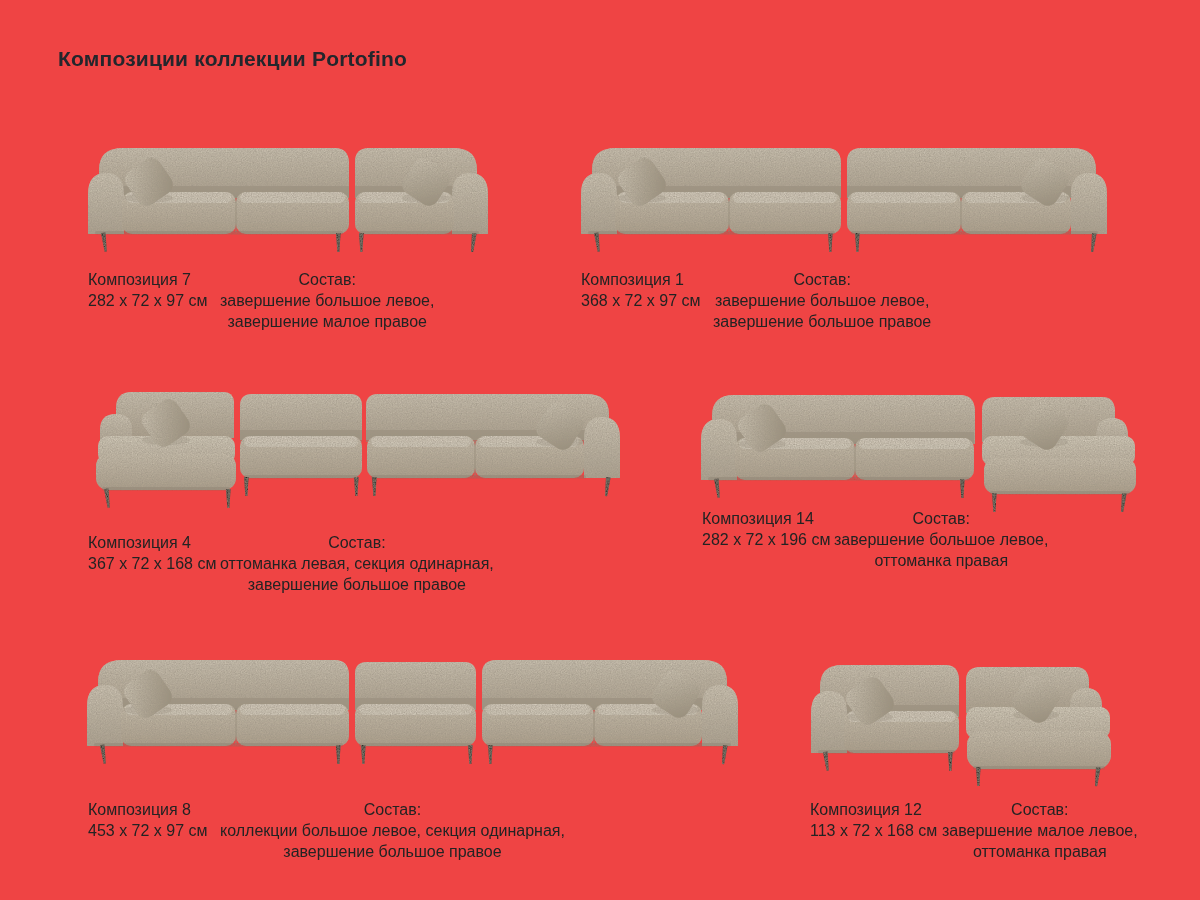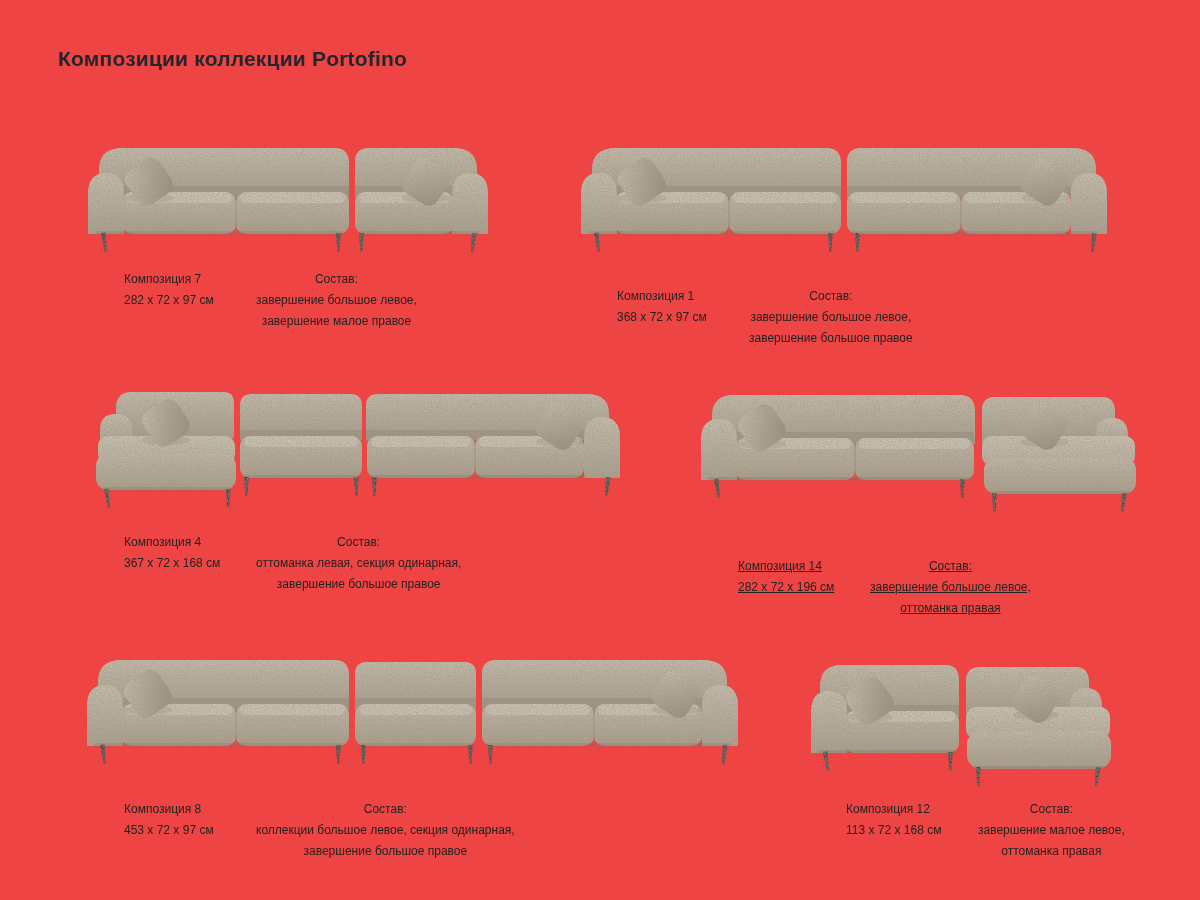--- a/index.html
+++ b/index.html
@@ -6,35 +6,35 @@
   .canvas{
     position:relative;width:1200px;height:900px;background:#ef4444;overflow:hidden;
     font-family:"Liberation Sans","DejaVu Sans",sans-serif;color:#232323;
   }
   .page-title{
     position:absolute;left:58px;top:47px;margin:0;
     font-size:21px;font-weight:600;letter-spacing:.2px;color:#23262c;
   }
   .sofa{position:absolute;}
   .sofa svg{display:block;width:100%;height:100%;}
-  .itext{position:absolute;display:flex;font-size:12px;line-height:21px;color:#232323;margin-left:36px;}
+  .itext{position:absolute;display:flex;font-size:16px;line-height:21px;color:#232323;}
   .col-name{flex:0 0 132px;width:132px;}
   .col-contents{flex:1 1 auto;white-space:nowrap;text-align:center;}
   .nm{font-weight:400;}
   
   #sofa-a{left:85px;top:140px;width:405px;height:112px;}
   #sofa-b{left:578px;top:140px;width:532px;height:112px;}
   #sofa-c{left:90px;top:386px;width:532px;height:124px;}
   #sofa-d{left:698px;top:388px;width:445px;height:124px;}
   #sofa-e{left:84px;top:652px;width:657px;height:116px;}
   #sofa-f{left:808px;top:655px;width:305px;height:132px;}
   #text-a{left:88px;top:269px;}
-  #text-b{left:581px;top:286px;}
+  #text-b{left:581px;top:269px;}
   #text-c{left:88px;top:532px;}
-  #text-d{left:702px;top:556px;text-decoration:underline;}
+  #text-d{left:702px;top:508px;}
   #text-e{left:88px;top:799px;}
   #text-f{left:810px;top:799px;}
 </style>
 </head>
 <body>
 
 <div class="canvas">
 
   <h1 class="page-title">Композиции коллекции Portofino</h1>
 

